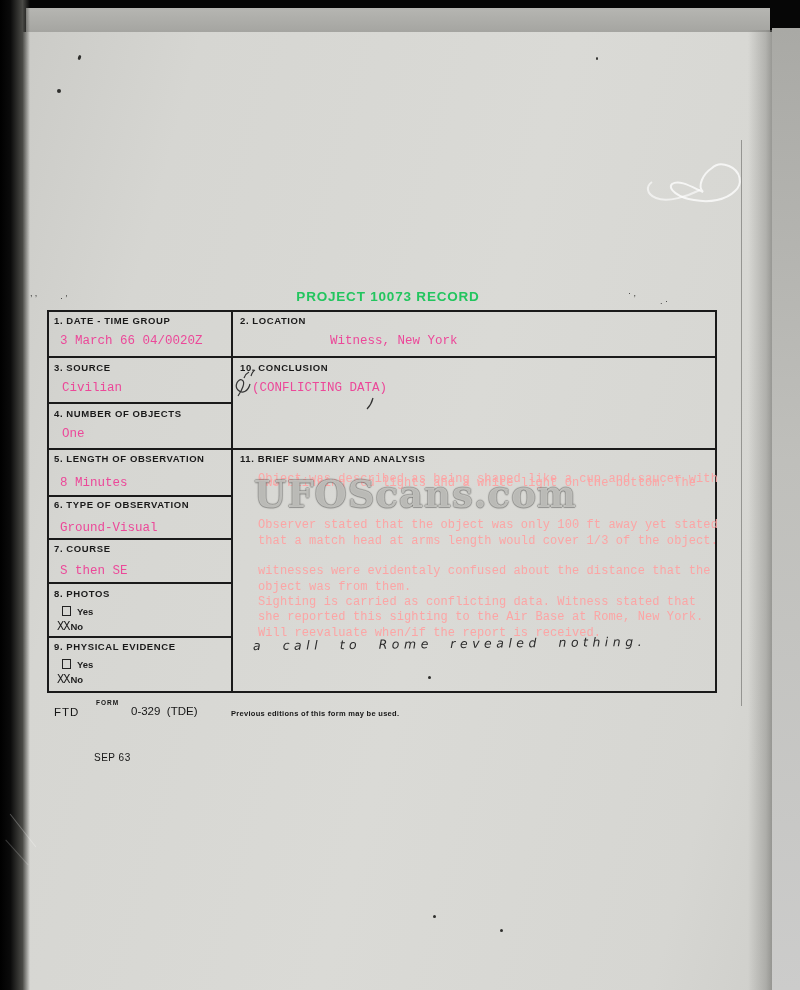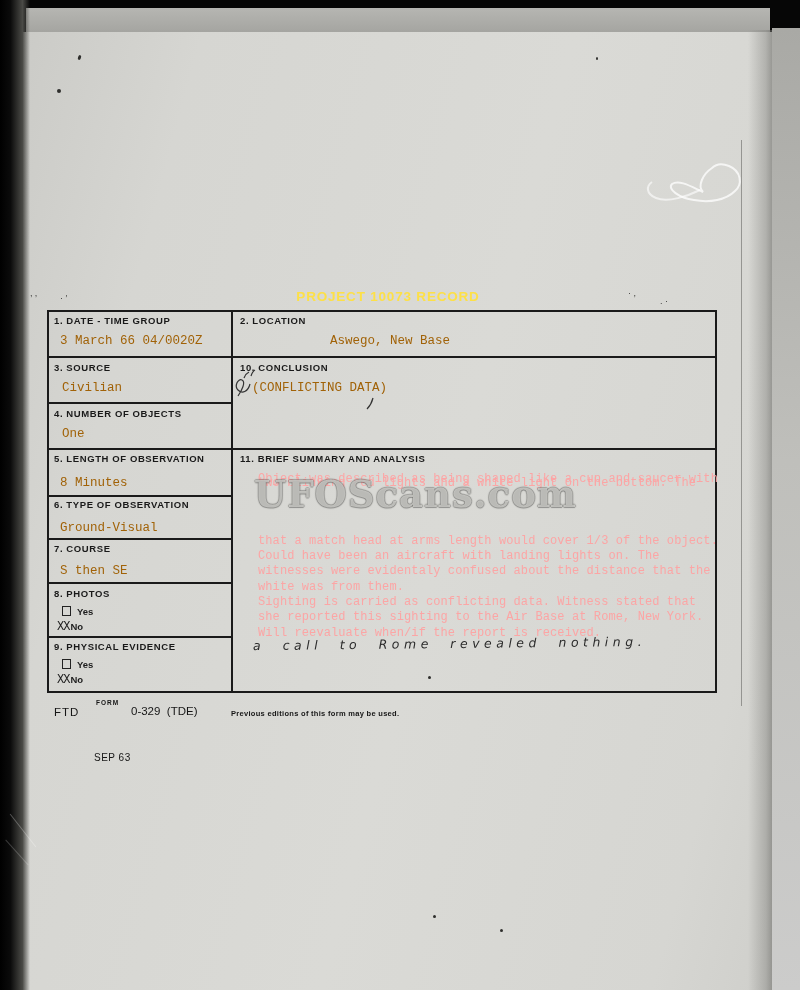--- a/index.html
+++ b/index.html
@@ -20,23 +20,23 @@
     background:linear-gradient(90deg,rgba(120,120,116,0) 0%,rgba(130,130,126,.45) 75%,rgba(110,110,106,.6) 100%);}
   .fold-line{position:absolute;left:741px;top:140px;width:1px;height:566px;background:#5f5f5b;opacity:.55;}
   .crease{position:absolute;left:2px;top:830px;width:42px;height:1px;background:rgba(255,255,255,.28);transform:rotate(52deg);}
   .crease2{position:absolute;left:0px;top:852px;width:34px;height:1px;background:rgba(255,255,255,.2);transform:rotate(48deg);}
 
   .speck{position:absolute;background:#2e2e2c;border-radius:50%;}
   .mark{position:absolute;color:#3a3a38;font-size:9px;}
 
   
   .title{position:absolute;left:388px;top:289px;transform:translateX(-50%);
-    font-weight:bold;font-size:13.5px;letter-spacing:.8px;color:#fde047;white-space:nowrap;}
+    font-weight:bold;font-size:13.5px;letter-spacing:.8px;color:#22c55e;white-space:nowrap;}
   .lbl{position:absolute;font-weight:bold;font-size:9.5px;letter-spacing:.6px;color:#191919;white-space:nowrap;}
-  .val{position:absolute;font-family:"Liberation Mono",monospace;font-size:12.5px;color:#a16207;white-space:nowrap;}
+  .val{position:absolute;font-family:"Liberation Mono",monospace;font-size:12.5px;color:#ec4899;white-space:nowrap;}
 
   
   .tline{position:absolute;background:#1a1a1a;}
 
   
   .sline{position:absolute;left:258px;font-family:"Liberation Mono",monospace;
     font-size:12px;color:#fca5a5;white-space:nowrap;letter-spacing:.1px;}
 
   
   .chkrow{position:absolute;font-size:9.5px;font-weight:bold;color:#1d1d1d;white-space:nowrap;}
@@ -106,21 +106,21 @@
   <div class="tline" style="left:47px;top:402px;width:185px;height:2px;"></div>
   <div class="tline" style="left:47px;top:495px;width:185px;height:2px;"></div>
   <div class="tline" style="left:47px;top:538px;width:185px;height:2px;"></div>
   <div class="tline" style="left:47px;top:582px;width:185px;height:2px;"></div>
   <div class="tline" style="left:47px;top:636px;width:185px;height:2px;"></div>
 
   <div class="lbl" style="left:54px;top:315px;">1. DATE - TIME GROUP</div>
   <div class="val" style="left:60px;top:334px;">3 March 66  04/0020Z</div>
 
   <div class="lbl" style="left:240px;top:315px;">2. LOCATION</div>
-  <div class="val" style="left:330px;top:334px;">Aswego, New Base</div>
+  <div class="val" style="left:330px;top:334px;">Witness, New York</div>
 
   <div class="lbl" style="left:54px;top:362px;">3. SOURCE</div>
   <div class="val" style="left:62px;top:381px;">Civilian</div>
 
   <div class="lbl" style="left:240px;top:362px;">10. CONCLUSION</div>
   <div class="val" style="left:252px;top:381px;">(CONFLICTING DATA)</div>
   <svg class="overlay" width="800" height="990">
     <path d="M 238 396 C 242 390 246 382 242 380 C 238 378 234 386 238 390 C 242 394 248 392 250 384 M 244 378 C 245 375 247 373 249 372 M 251 376 C 252 373 253 371 255 370" fill="none" stroke="#333" stroke-width="1.2"></path>
     <path d="M 373 398 C 372 402 370 406 367 409" fill="none" stroke="#333" stroke-width="1.2"></path>
   </svg>
@@ -149,24 +149,24 @@
   <div class="chkrow" style="left:62px;top:659px;">
     <span class="box"></span><span>Yes</span>
   </div>
   <div class="chkrow" style="left:57px;top:673px;">
     <span class="xx">XX</span><span>No</span>
   </div>
 
   <div class="lbl" style="left:240px;top:453px;">11. BRIEF SUMMARY AND ANALYSIS</div>
   <div class="sline" style="top:472px;">Object was described as being shaped like a cup and saucer with</div>
   <div class="sline" style="top:476px;">two blinking red lights and a white light on the bottom.  The</div>
+  <div class="sline" style="top:518px;">Observer stated that the object was only 100 ft away yet stated</div>
   <div class="sline" style="top:534px;">that a match head at arms length would cover 1/3 of the object.</div>
-  <div class="sline" style="top:549px;">Could have been an aircraft with landing lights on.  The</div>
   <div class="sline" style="top:564px;">witnesses were evidentaly confused about the distance that the</div>
-  <div class="sline" style="top:580px;">white was from them.</div>
+  <div class="sline" style="top:580px;">object was from them.</div>
   <div class="sline" style="top:595px;">Sighting is carried as conflicting data.  Witness stated that</div>
   <div class="sline" style="top:626px;">Will reevaluate when/if the report is received.</div>
   <div class="sline" style="top:610px;">she reported this sighting to the Air Base at Rome, New York.</div>
 
   <div class="hand">a call to Rome revealed nothing.</div>
 
   <div class="watermark">UFOScans.com</div>
 
   <div class="foot f-org">FTD</div>
   <div class="foot f-word">FORM</div>

